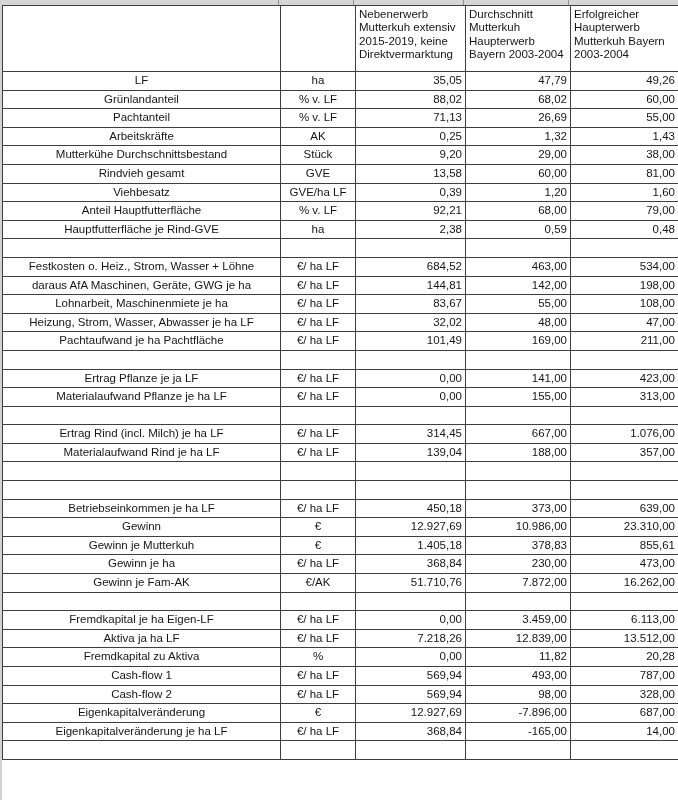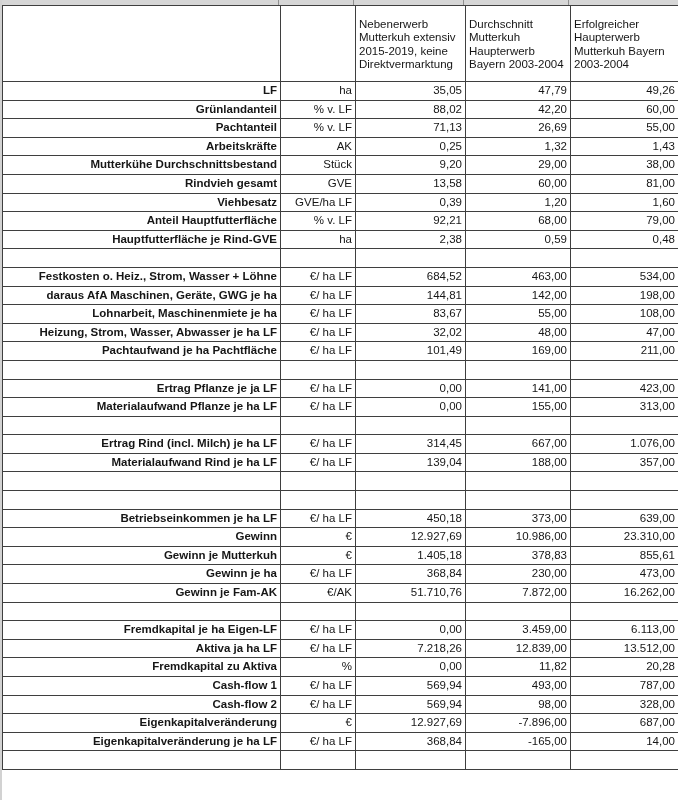--- a/index.html
+++ b/index.html
@@ -36,29 +36,29 @@
     overflow: hidden;
     white-space: nowrap;
     background: #ffffff;
   }
   table.sheet th {
     vertical-align: top;
     text-align: left;
     font-weight: normal;
     white-space: pre-line;
     line-height: 13.4px;
-    padding-top: 12px;
+    padding-top: 2px;
     height: 63px;
   }
   table.sheet tbody td {
     height: 17.6px;
     line-height: 17.6px;
   }
-  td.label { text-align: right; font-weight: bold; }
-  td.unit  { text-align: right; }
+  td.label { text-align: center; }
+  td.unit  { text-align: center; }
   td.num   { text-align: right; }
 </style>
 </head>
 <body>
 
 <div class="top-strip">
   <div class="tick" style="left:278px"></div>
   <div class="tick" style="left:353px"></div>
   <div class="tick" style="left:463px"></div>
   <div class="tick" style="left:568px"></div>
@@ -96,21 +96,21 @@
         <td class="label">LF</td>
         <td class="unit">ha</td>
         <td class="num">35,05</td>
         <td class="num">47,79</td>
         <td class="num">49,26</td>
       </tr>
       <tr>
         <td class="label">Grünlandanteil</td>
         <td class="unit">% v. LF</td>
         <td class="num">88,02</td>
-        <td class="num">42,20</td>
+        <td class="num">68,02</td>
         <td class="num">60,00</td>
       </tr>
       <tr>
         <td class="label">Pachtanteil</td>
         <td class="unit">% v. LF</td>
         <td class="num">71,13</td>
         <td class="num">26,69</td>
         <td class="num">55,00</td>
       </tr>
       <tr>

